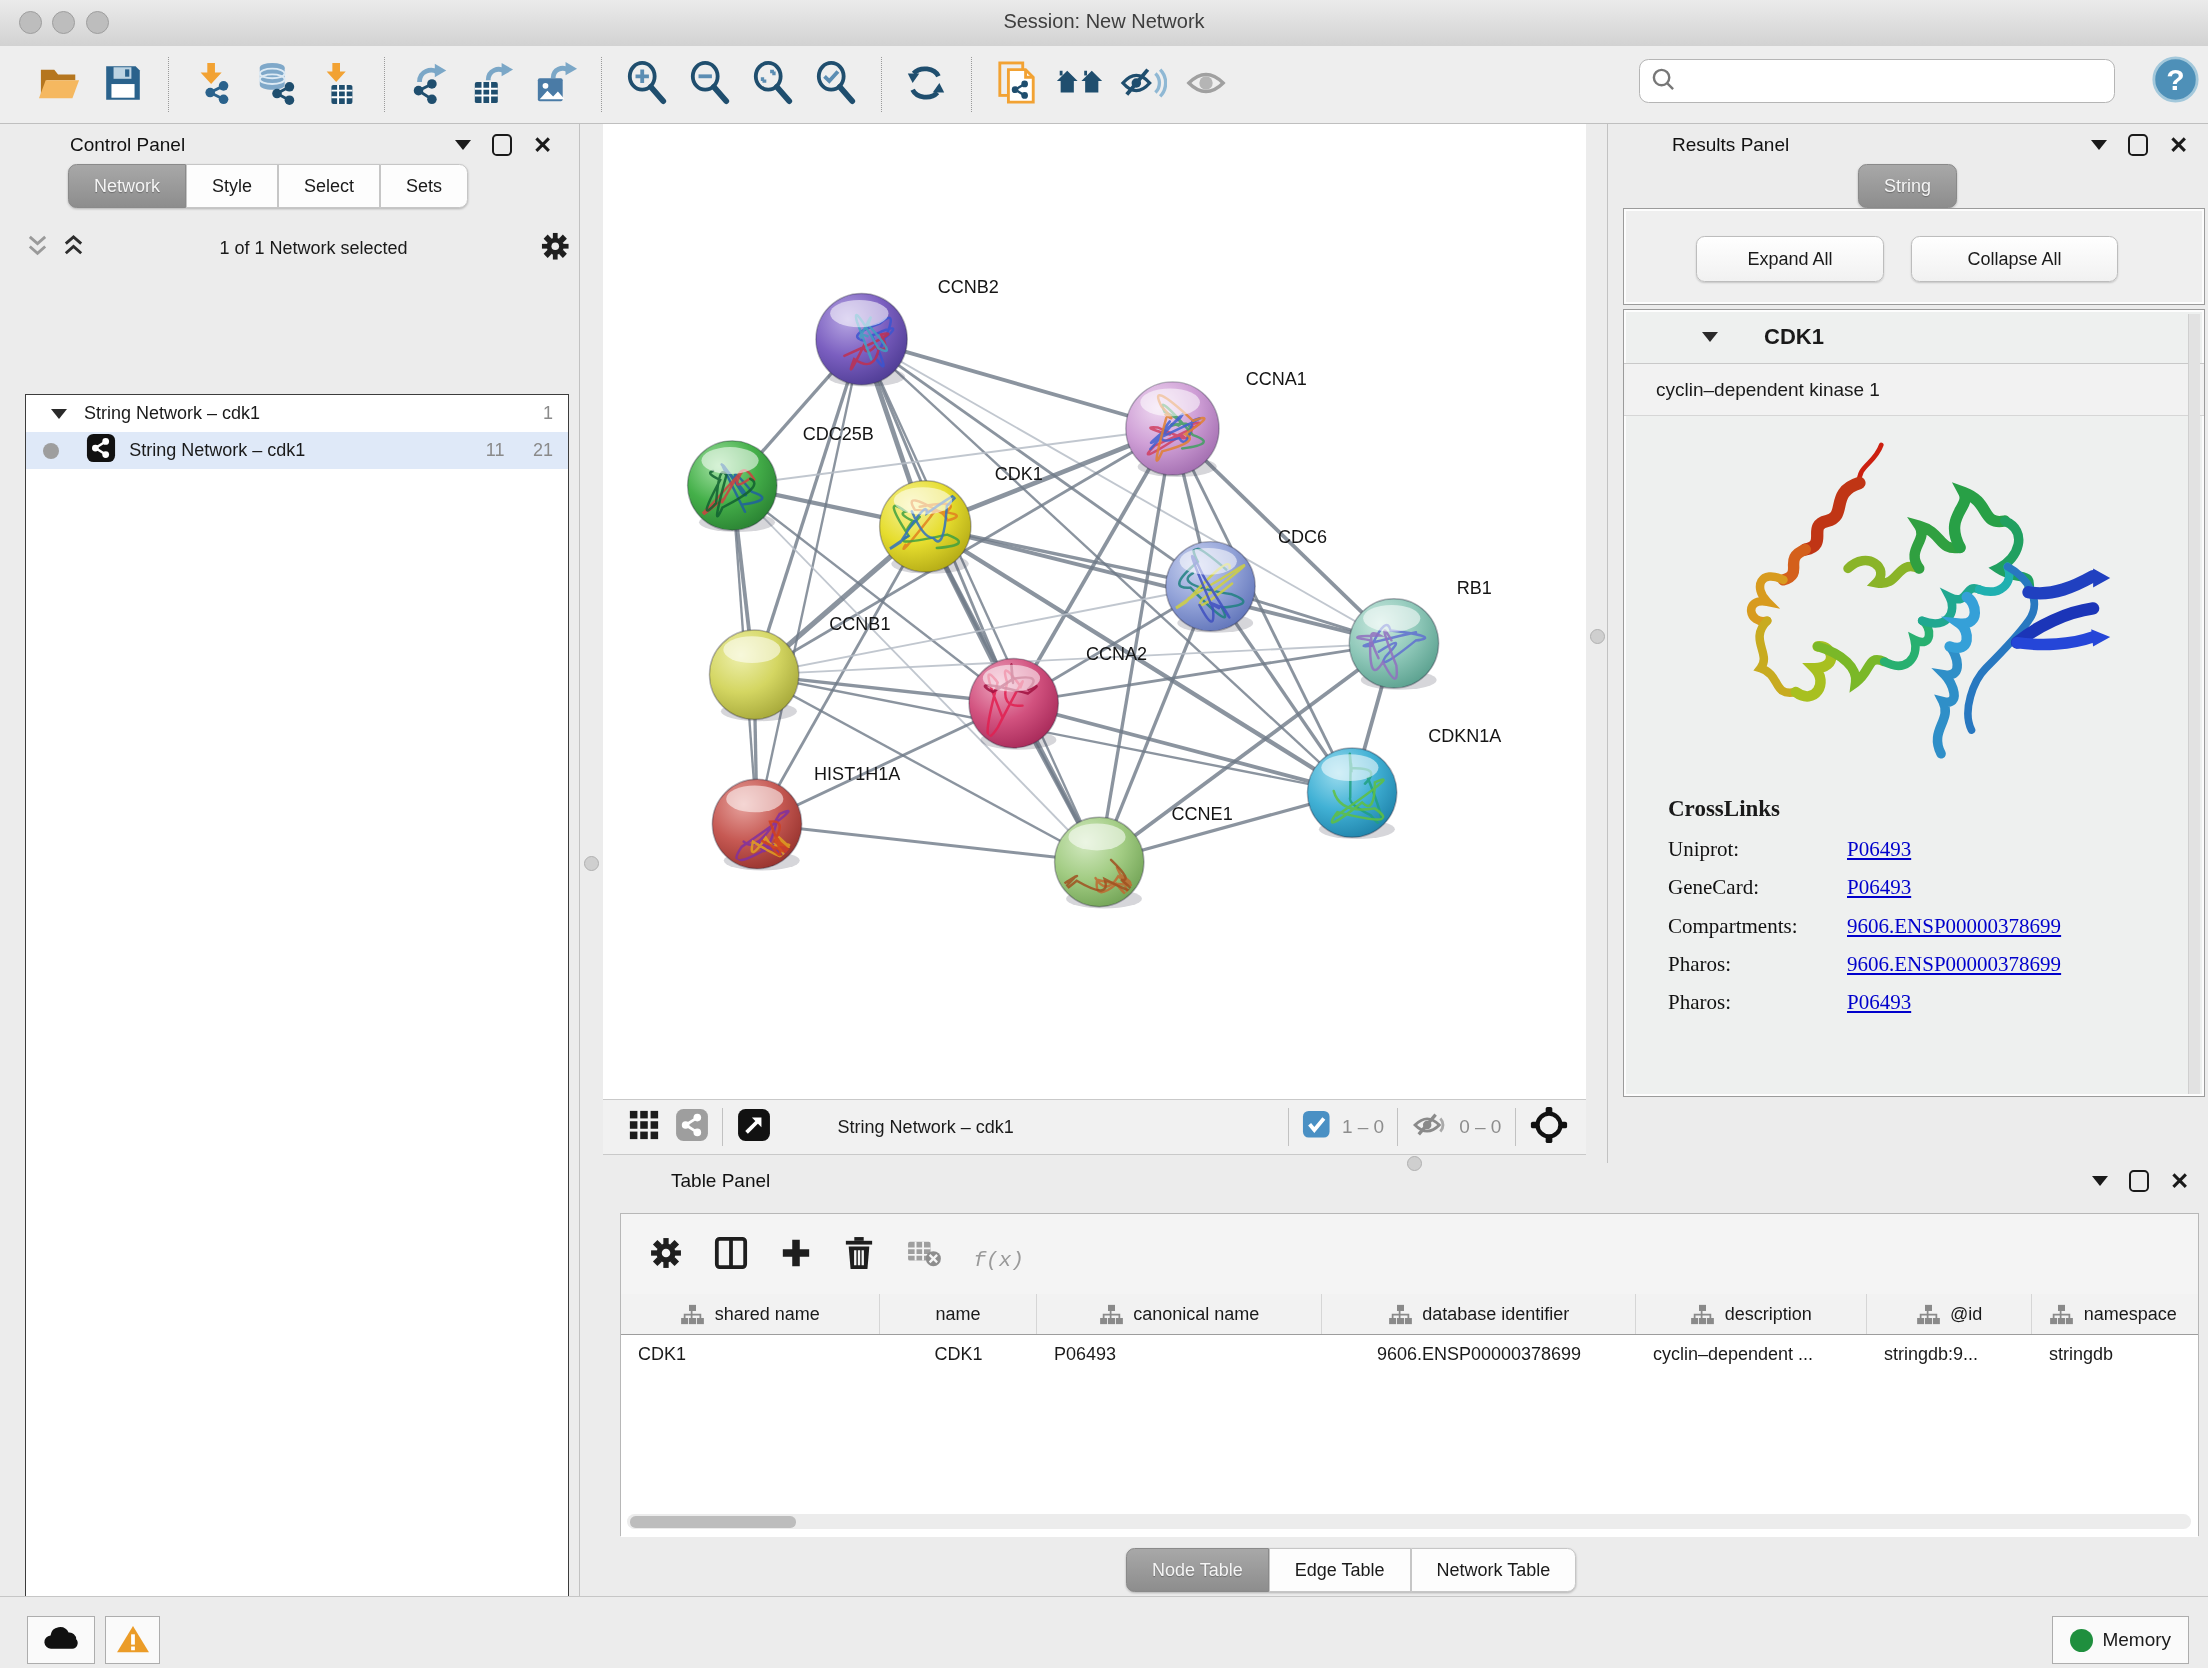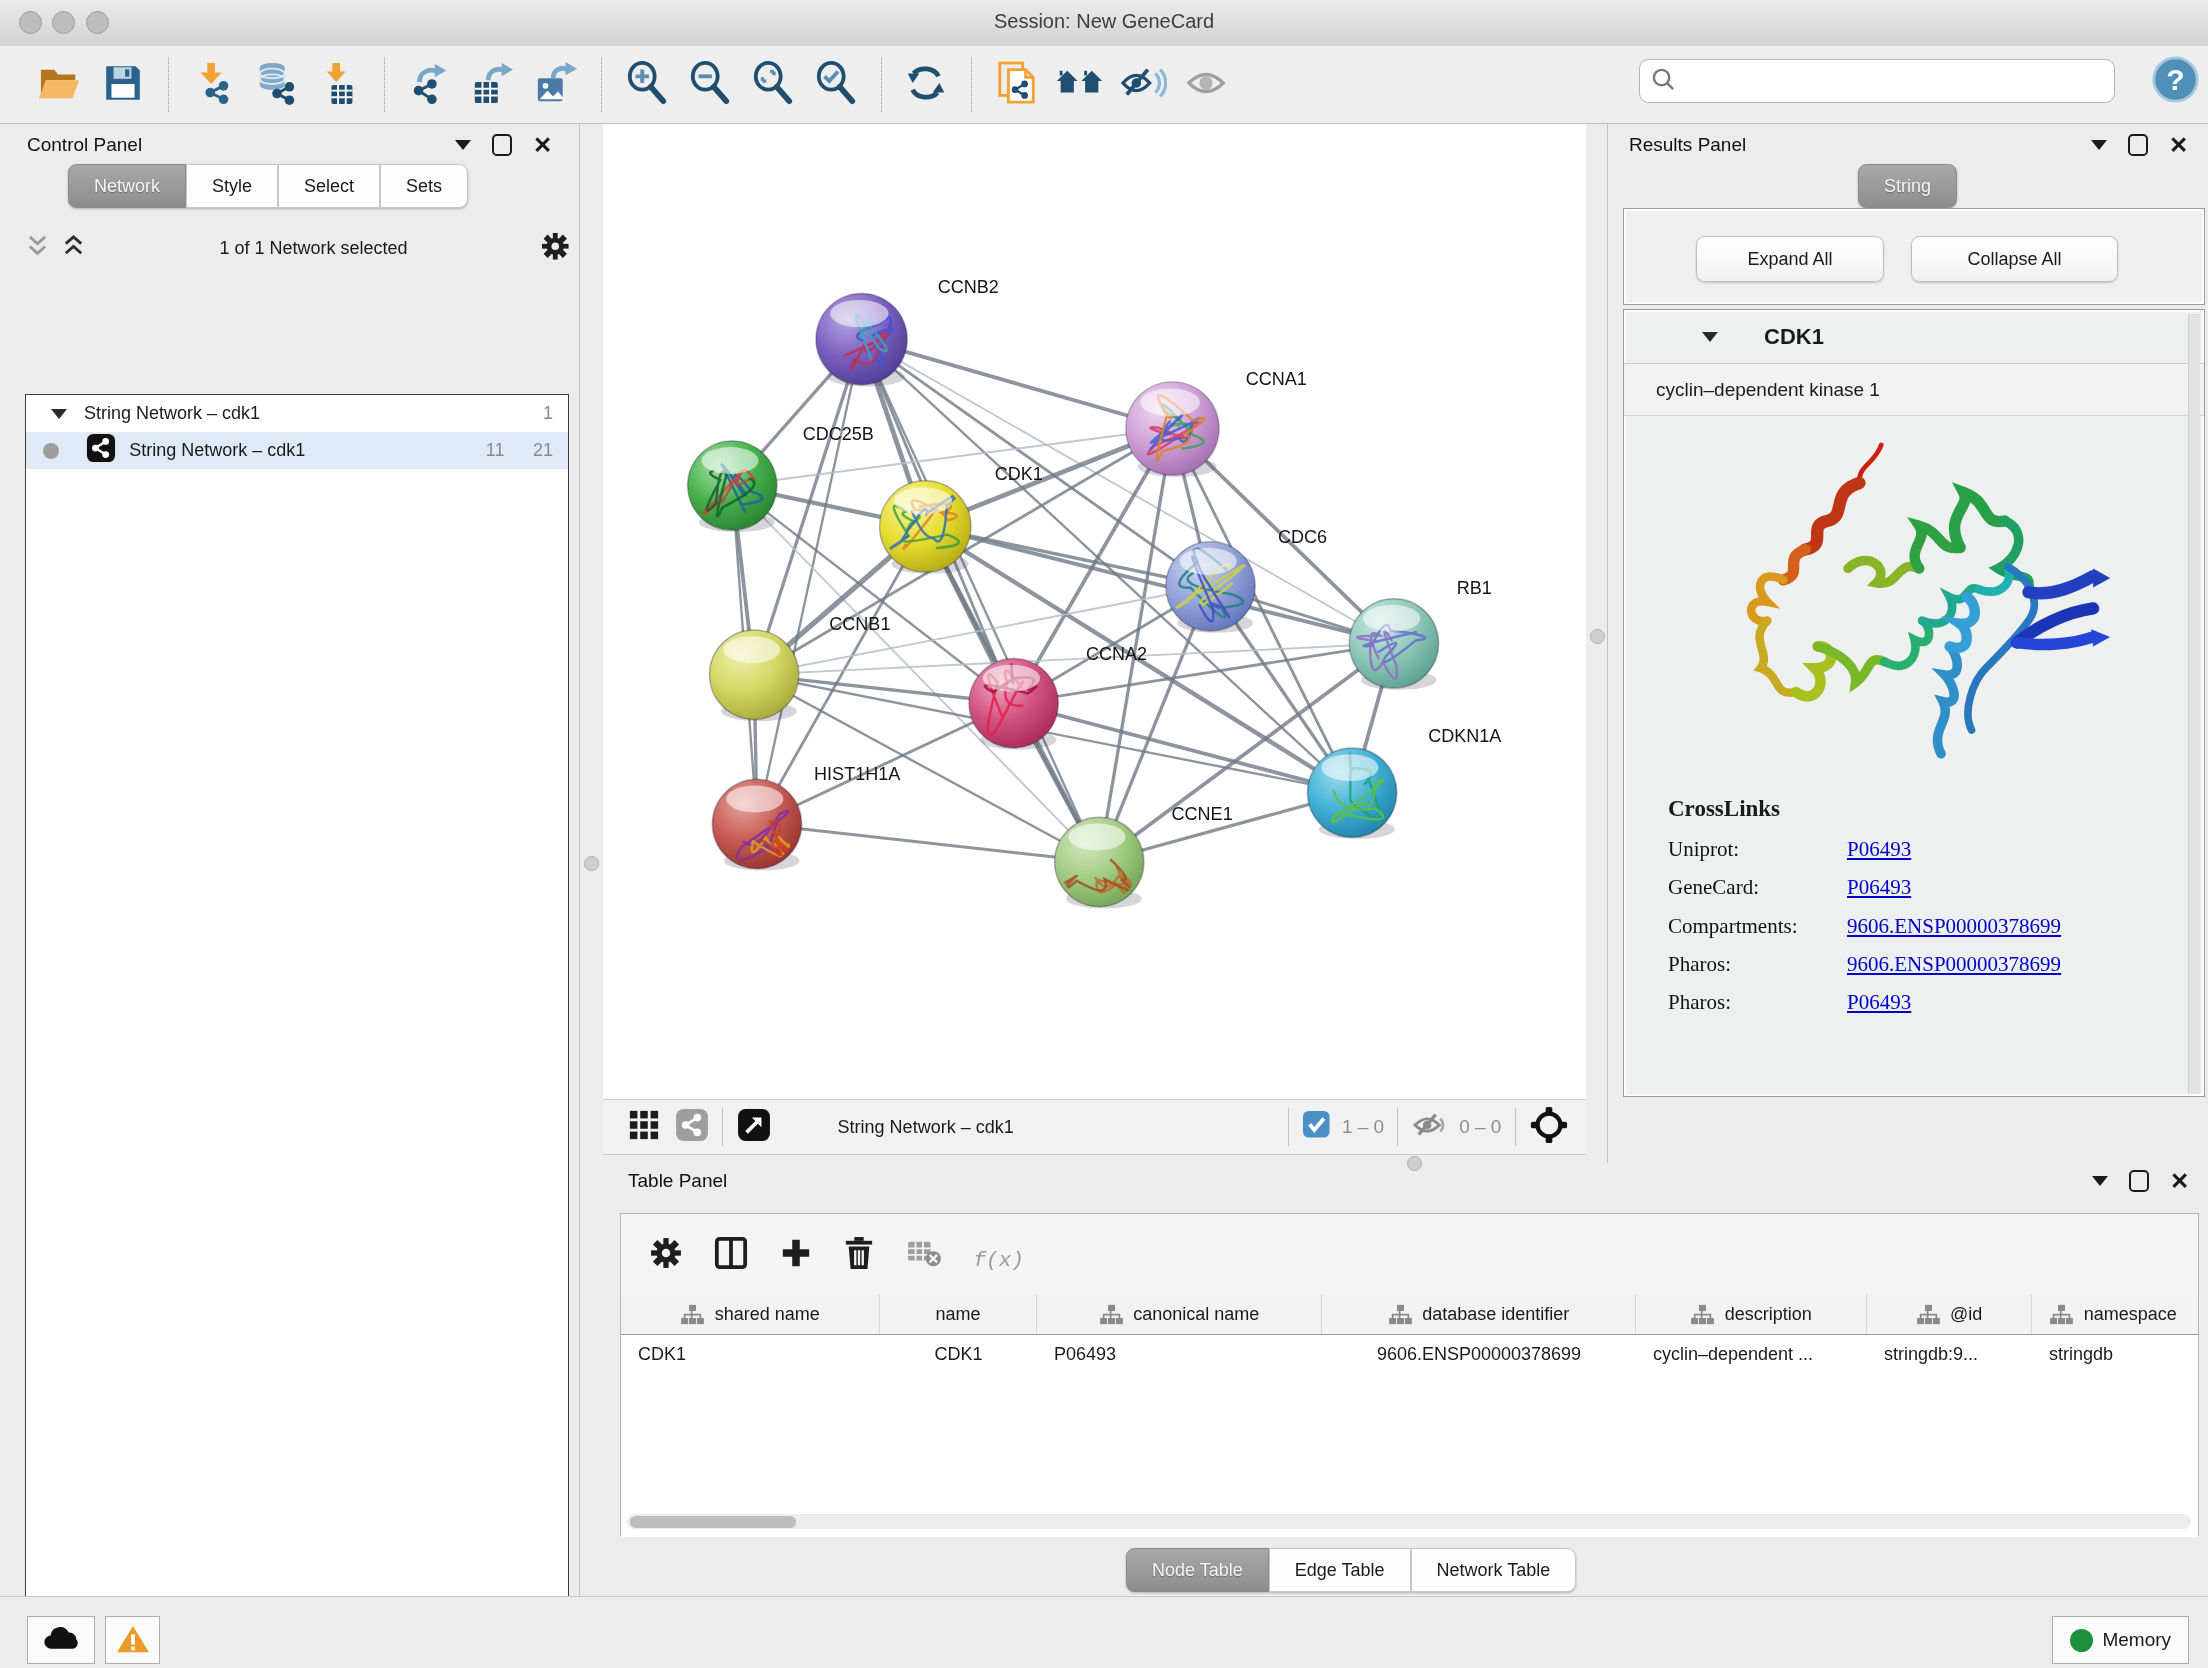--- a/index.html
+++ b/index.html
@@ -15,21 +15,21 @@
   
   .toolbar{position:absolute;left:0;top:46px;width:2208px;height:78px;background:#eeeeee;
     border-bottom:1px solid #bfbfbf;display:flex;align-items:center;padding-left:28.5px;box-sizing:border-box;}
   .ibtn{width:63px;height:65px;display:flex;align-items:center;justify-content:center;flex:none;}
   .tsep{width:0;height:55px;border-left:1.9px dotted #9a9a9a;margin:0 13.3px;flex:none;}
   .searchbox{position:absolute;left:1639px;top:59px;width:476px;height:44px;background:#fff;
     border:1.9px solid #b5b5b5;border-radius:9.5px;display:flex;align-items:center;padding-left:11.4px;box-sizing:border-box;}
   .searchbox input{border:none;outline:none;font-size:18px;width:399px;background:transparent;
     font-family:"Liberation Sans",sans-serif;}
   
-  .panel-head{position:absolute;height:34px;display:flex;align-items:center;font-size:19px;color:#111;}
+  .panel-head{position:absolute;height:34px;display:flex;align-items:center;font-size:19px;color:#111;margin-left:43px;}
   .phicons{position:absolute;display:flex;align-items:center;gap:21px;}
   .ph-collapse{width:0;height:0;border-left:8.6px solid transparent;border-right:8.6px solid transparent;
     border-top:10.5px solid #1a1a1a;}
   .ph-float{width:16px;height:18px;border:2.9px solid #1a1a1a;border-radius:4.8px;}
   .ph-close{font-size:23px;font-weight:900;color:#1a1a1a;line-height:1;}
   .tabrow{position:absolute;display:flex;filter:drop-shadow(0 1px 1px rgba(0,0,0,0.25));}
   .tab{height:44px;display:flex;align-items:center;justify-content:center;background:#fdfdfd;
     border:1px solid #c6c6c6;font-size:18px;padding:0 25px;box-sizing:border-box;}
   .tab.first{border-radius:8.6px 0 0 8.6px;text-align:right;}
   .tab.last{border-radius:0 8.6px 8.6px 0;}
@@ -80,21 +80,21 @@
 </style>
 </head>
 <body>
 
 <div id="app">
 
   <div class="titlebar">
     <div class="tl" style="left:19px"></div>
     <div class="tl" style="left:52px"></div>
     <div class="tl" style="left:86px"></div>
-    <div class="wtitle">Session: New GeneCard</div>
+    <div class="wtitle">Session: New Network</div>
   </div>
 
   <div class="toolbar">
     <div class="ibtn">
       <span><svg width="46" height="42" viewBox="0 0 48 44">
         <path d="M4 8h14l4 5h18v6H10L4 36z" fill="#b5761f"></path>
         <path d="M9 19h35l-7 19H2z" fill="#f5b860"></path>
           </svg></span>
     </div>
     <div class="ibtn">

